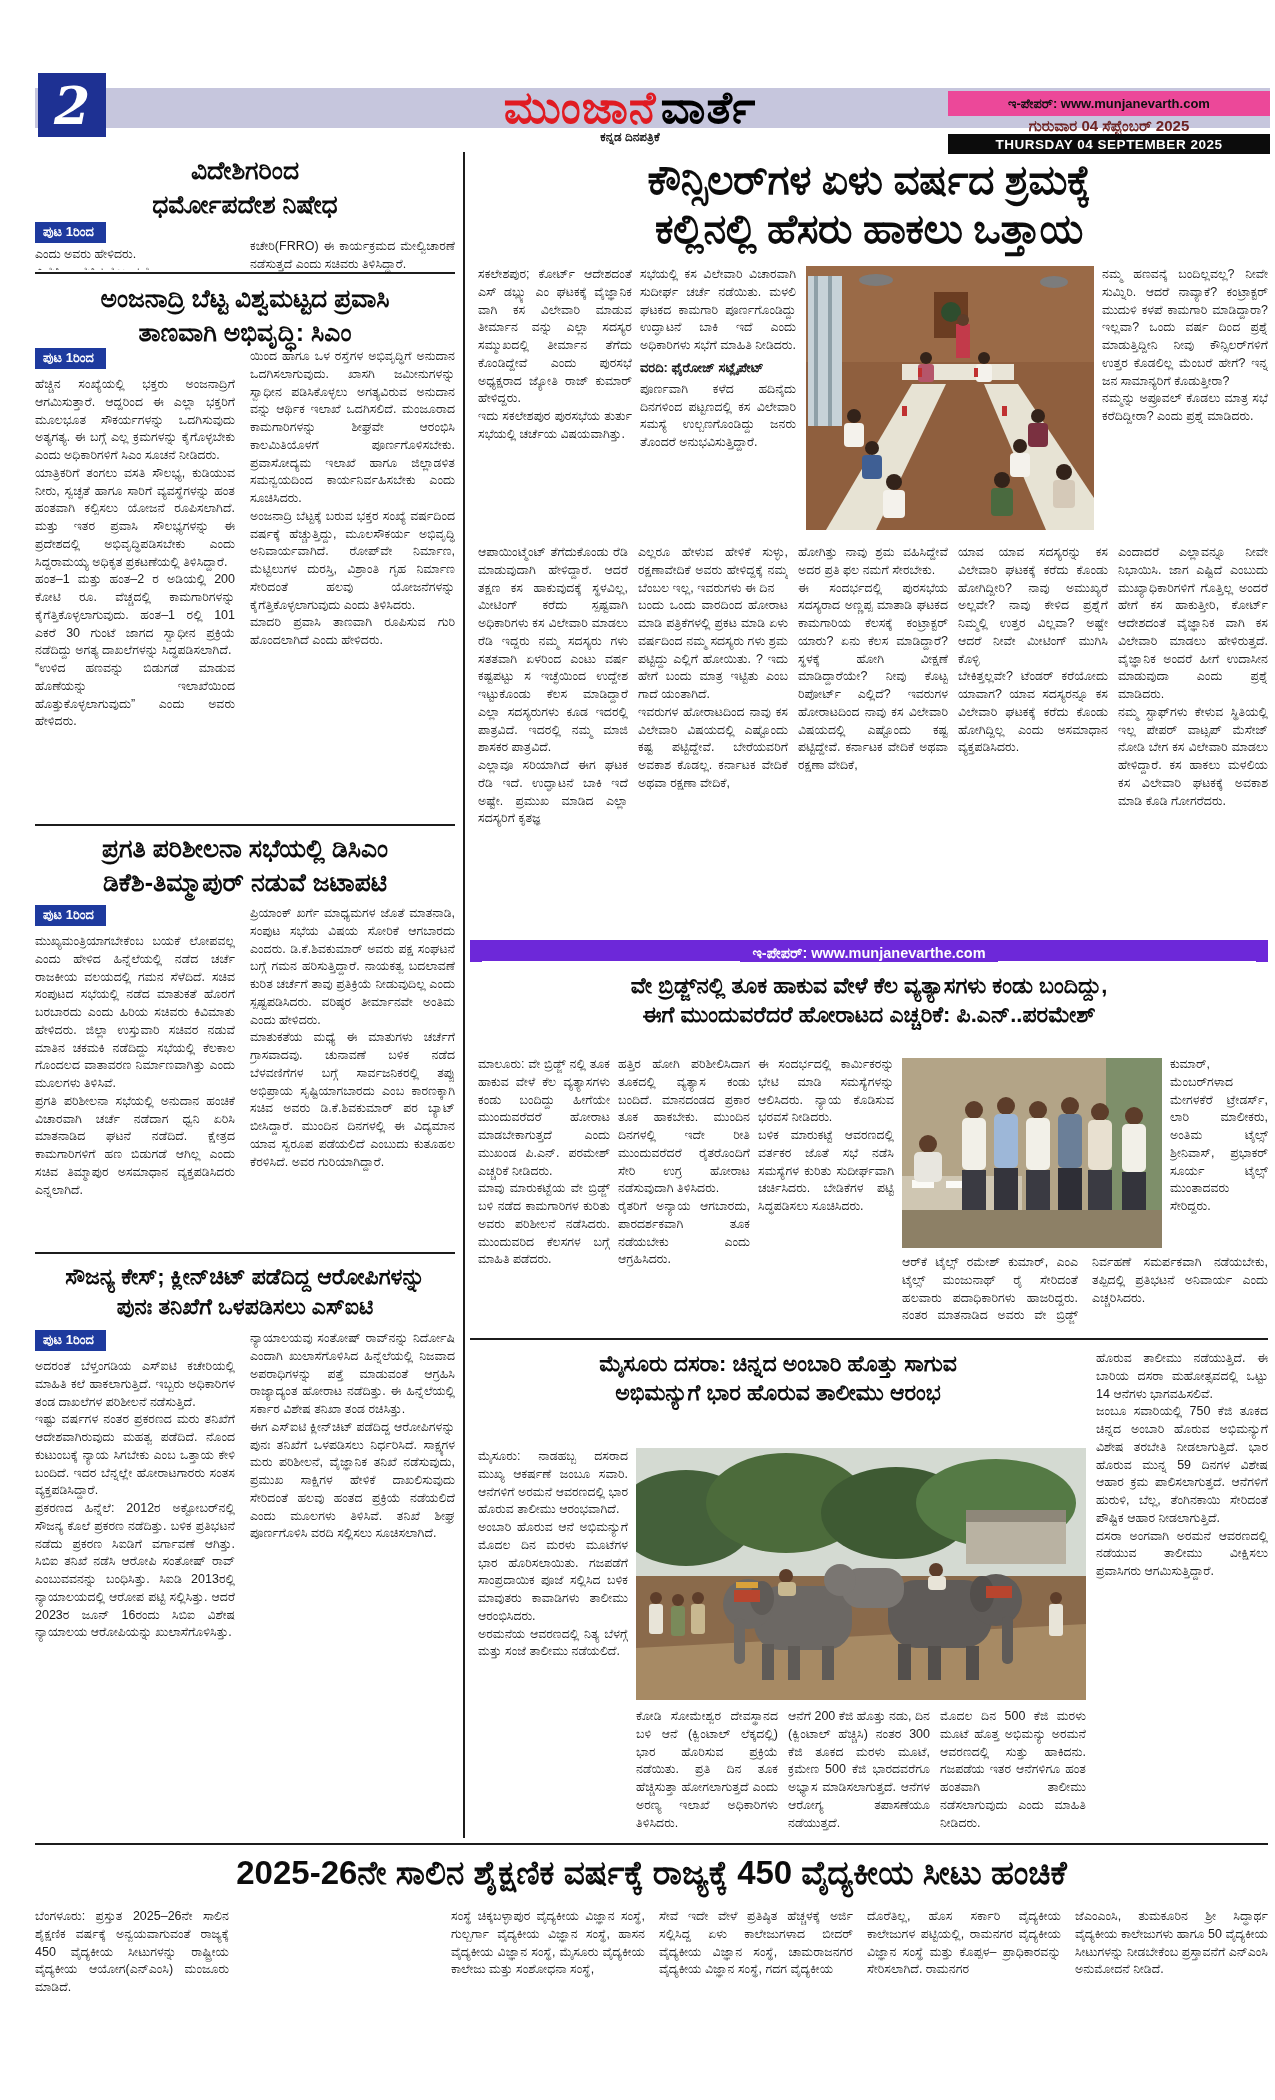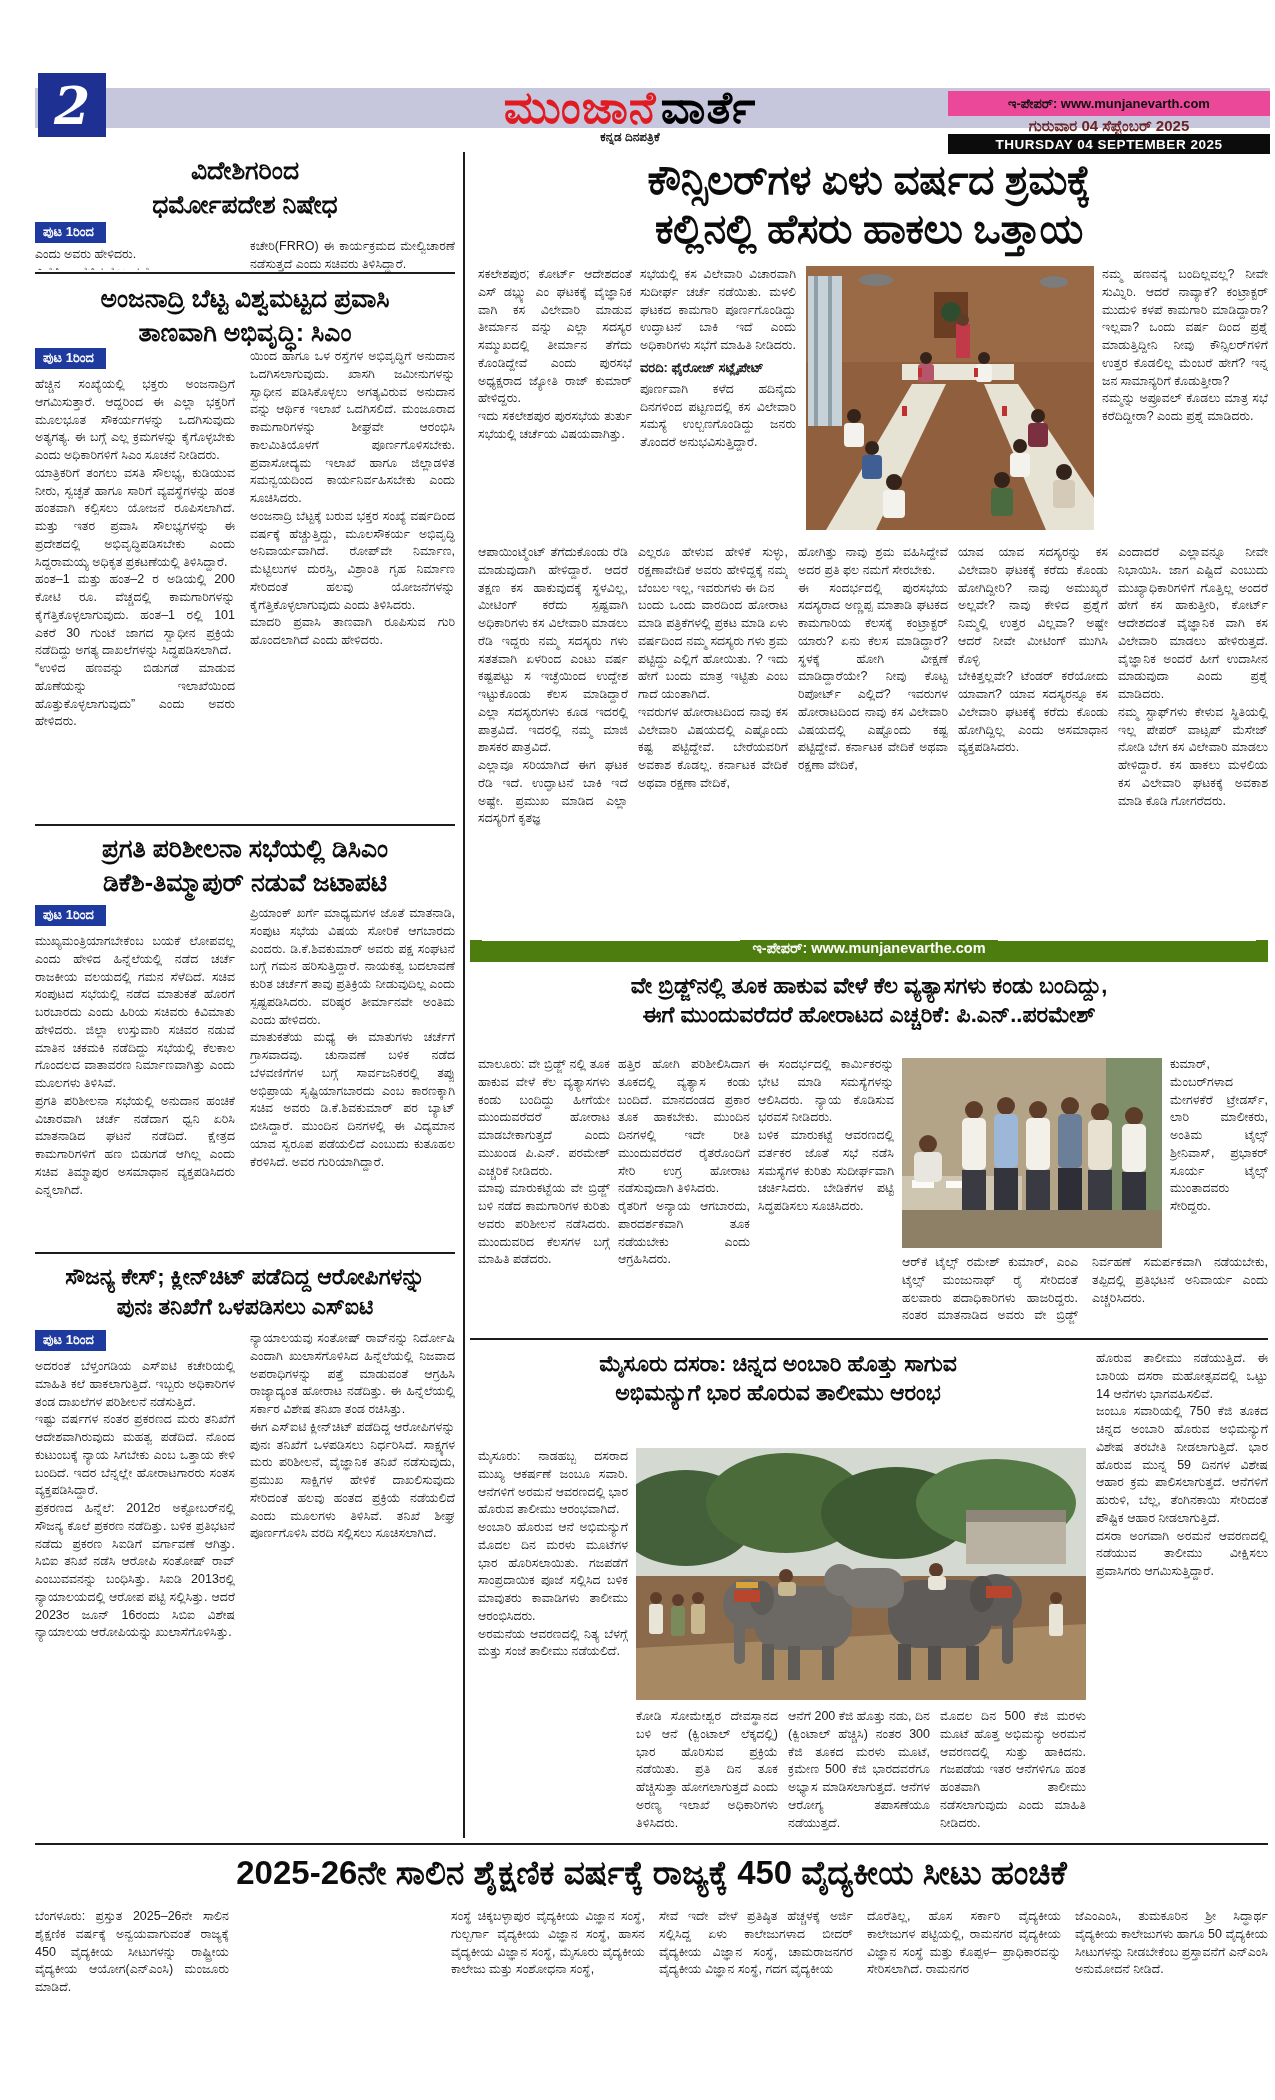--- a/index.html
+++ b/index.html
@@ -23,21 +23,21 @@
   .hl-l{font-size:22px;line-height:1.3;}
   .hl-m{font-size:25px;line-height:1.35;}
   .hl-s{font-size:22px;line-height:1.35;}
   .hl-bot{font-size:33px;line-height:1.3;}
   .tag{background:#1e3a9e;color:#fff;font-weight:bold;font-size:13px;padding:2px 12px 3px 8px;display:inline-block;}
   .body-col{font-size:12.5px;line-height:1.42;text-align:justify;overflow:hidden;
             white-space:pre-line;color:#1b1b1b;}
   .byline{font-weight:bold;font-size:13px;margin:5px 0;white-space:nowrap;}
   .hrule{background:#1c1c1c;height:2px;}
   .vrule{background:#1c1c1c;width:2px;}
-  .bluebar{background:#4d7c0f;color:#fff;display:flex;align-items:flex-start;font-weight:bold;font-size:14.5px;}
+  .bluebar{background:#6d28d9;color:#fff;display:flex;align-items:flex-end;font-weight:bold;font-size:14.5px;}
   .bluebar:before,.bluebar:after{content:"";flex:1;height:1px;background:#ffffff;margin:0 12px;}
   svg{display:block;}
 </style>
 </head>
 <body>
 
 <div id="page">
 
   <div class="abs band" style="left:35px;top:88px;width:1235px;height:40px;"></div>
 

